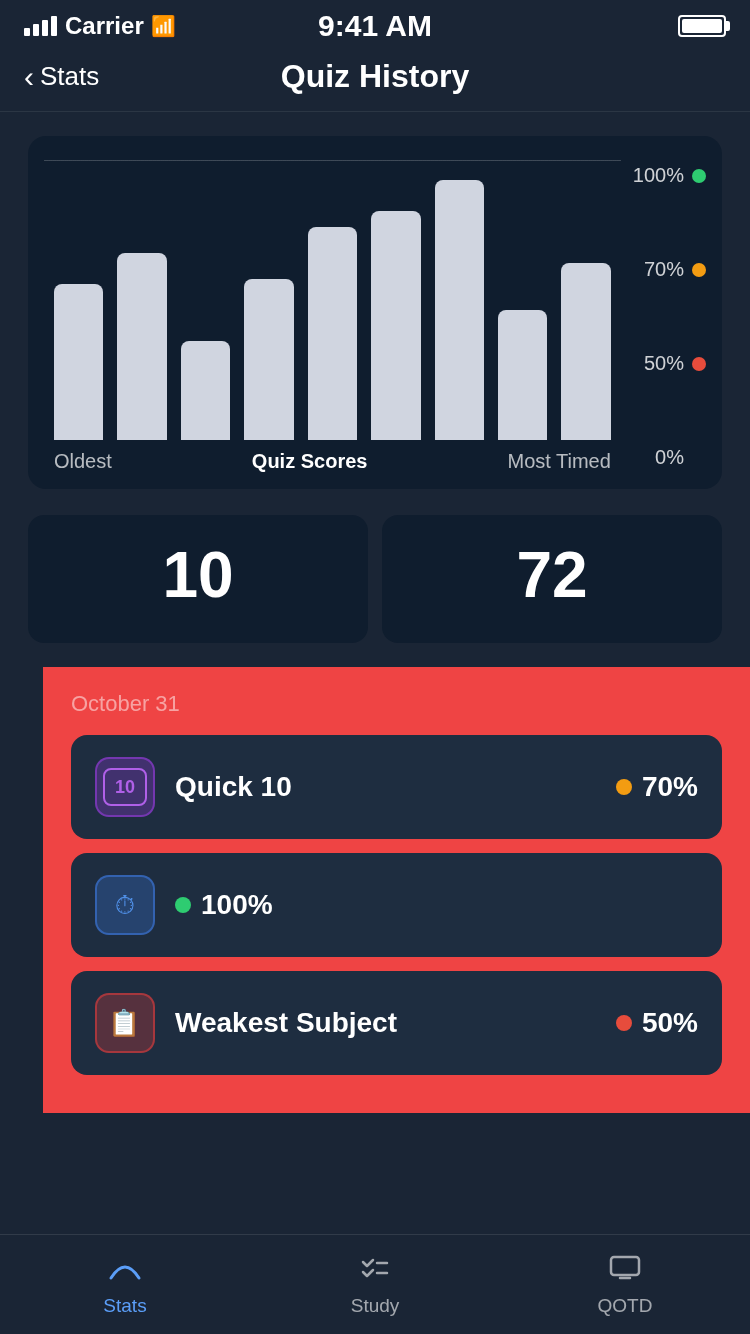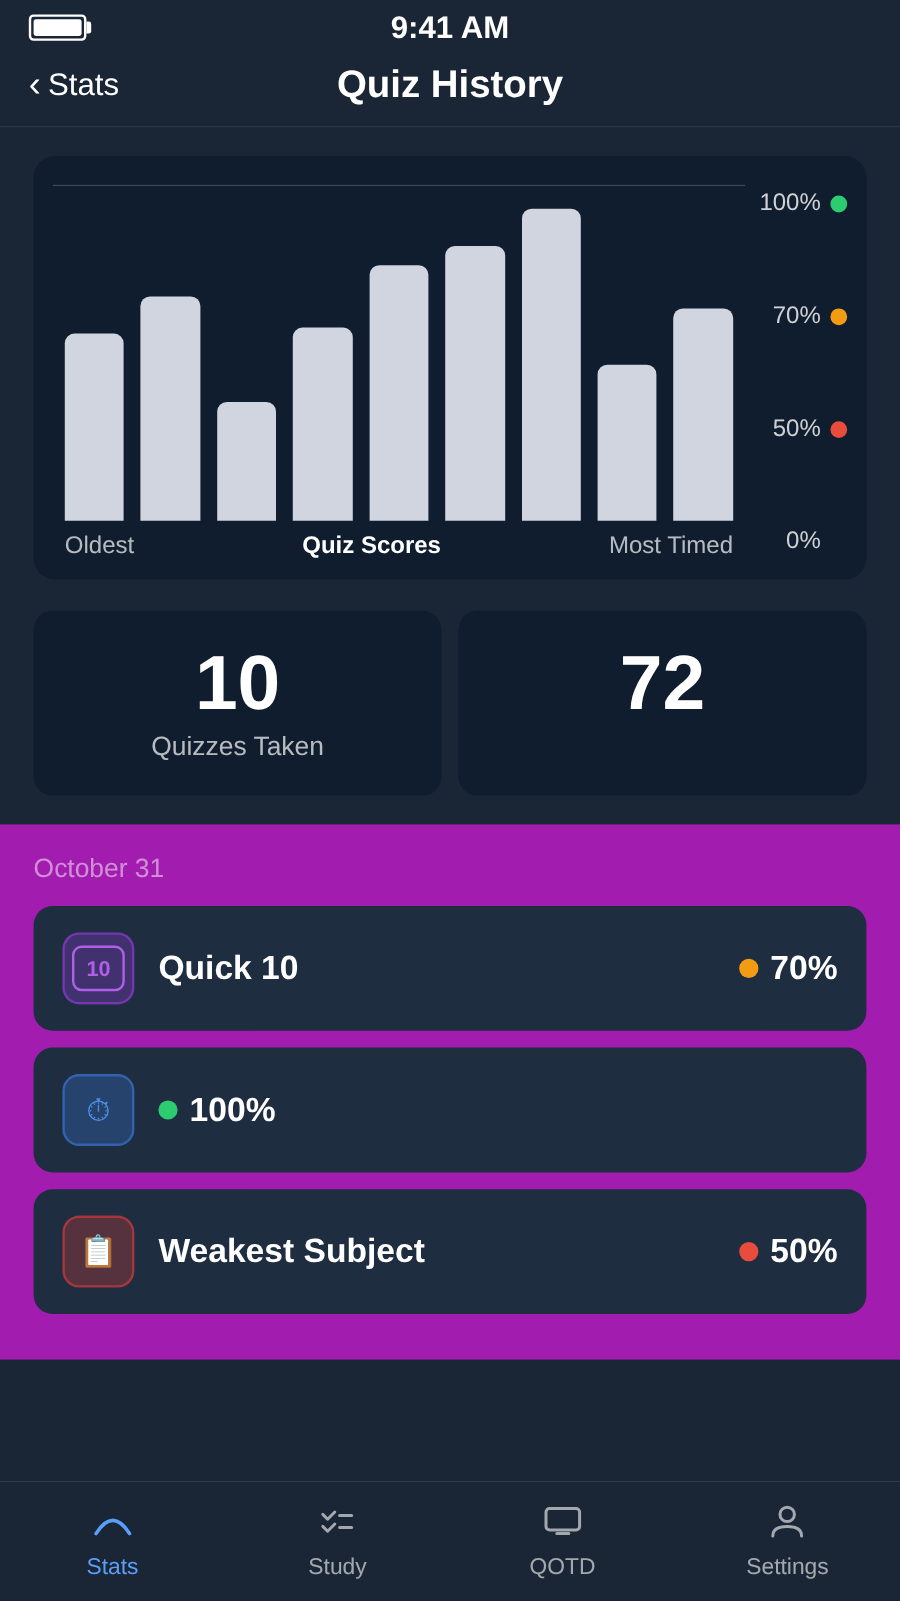--- a/index.html
+++ b/index.html
@@ -16,21 +16,21 @@
     
     .status-bar {
       display: flex;
       justify-content: space-between;
       align-items: center;
       padding: 12px 24px 8px;
       font-size: 24px;
       font-weight: 600;
     }
     .status-left { display: flex; align-items: center; gap: 8px; }
-    .status-time { font-size: 26px; font-weight: 600; position: absolute; left: 50%; transform: translateX(-50%); text-align: right; }
+    .status-time { font-size: 30px; font-weight: 600; position: absolute; left: 50%; transform: translateX(-50%); text-align: right; }
     .battery-icon {
       width: 48px; height: 22px;
       border: 2px solid #fff;
       border-radius: 4px;
       position: relative;
       display: inline-block;
     }
     .battery-icon::after {
       content: '';
       position: absolute;
@@ -178,23 +178,24 @@
       line-height: 1;
       margin-bottom: 8px;
     }
     .stat-label {
       font-size: 22px;
       color: rgba(255,255,255,0.7);
     }
 
     
     .history-section {
-      background: #a21caf;
+      background: #ef4444;
       min-height: 400px;
       padding: 24px 28px;
+      margin-left: 43px;
     }
     .history-date {
       font-size: 22px;
       color: rgba(255,255,255,0.5);
       margin-bottom: 18px;
       font-weight: 500;
     }
     .quiz-item {
       background: #1e2d40;
       border-radius: 16px;
@@ -269,20 +270,30 @@
       border-radius: 8px;
       font-size: 18px;
       font-weight: 700;
       color: #b060e8;
     }
   </style>
 </head>
 <body>
 
 <div class="status-bar">
+  <div class="status-left">
+    <div class="signal-bars">
+      <span style="height:8px"></span>
+      <span style="height:12px"></span>
+      <span style="height:16px"></span>
+      <span style="height:20px"></span>
+    </div>
+    <span>Carrier</span>
+    <span class="wifi-icon">📶</span>
+  </div>
   <span class="status-time">9:41 AM</span>
   <div class="battery-icon">
     <div class="battery-fill"></div>
   </div>
 </div>
 
 <div class="nav-header">
   <div class="back-button">
     <span class="back-chevron">‹</span>
     <span class="back-label">Stats</span>
@@ -327,21 +338,20 @@
           <span>0%</span>
           <span class="legend-dot" style="background: transparent; border: none;"></span>
         </div>
       </div>
   </div>
 </div>
 
 <div class="stats-cards" id="stats-cards">
 <div class="stat-card">
     <div class="stat-number">10</div>
-    <div class="stat-label">Quizzes Taken</div>
   </div>
     <div class="stat-card">
     <div class="stat-number">72</div>
   </div>
   </div>
 
 <div class="history-section">
   <div class="history-date">October 31</div>
   <div id="quiz-list">
       <div class="quiz-item">
@@ -388,20 +398,13 @@
         </svg></span>
     <span class="tab-label">Study</span>
   </div>
     <div class="tab-item tab-inactive">
     <span class="tab-icon"><svg width="36" height="30" viewBox="0 0 36 30" fill="none">
           <rect x="4" y="5" width="28" height="18" rx="3" stroke="currentColor" stroke-width="2.5" fill="none"></rect>
           <line x1="13" y1="26" x2="23" y2="26" stroke="currentColor" stroke-width="2.5" stroke-linecap="round"></line>
         </svg></span>
     <span class="tab-label">QOTD</span>
   </div>
-    <div class="tab-item tab-inactive">
-    <span class="tab-icon"><svg width="36" height="30" viewBox="0 0 36 30" fill="none">
-          <circle cx="18" cy="10" r="6" stroke="currentColor" stroke-width="2.5" fill="none"></circle>
-          <path d="M6 28 Q6 20 18 20 Q30 20 30 28" stroke="currentColor" stroke-width="2.5" fill="none" stroke-linecap="round"></path>
-        </svg></span>
-    <span class="tab-label">Settings</span>
-  </div>
   </div>
 
 </body></html>

